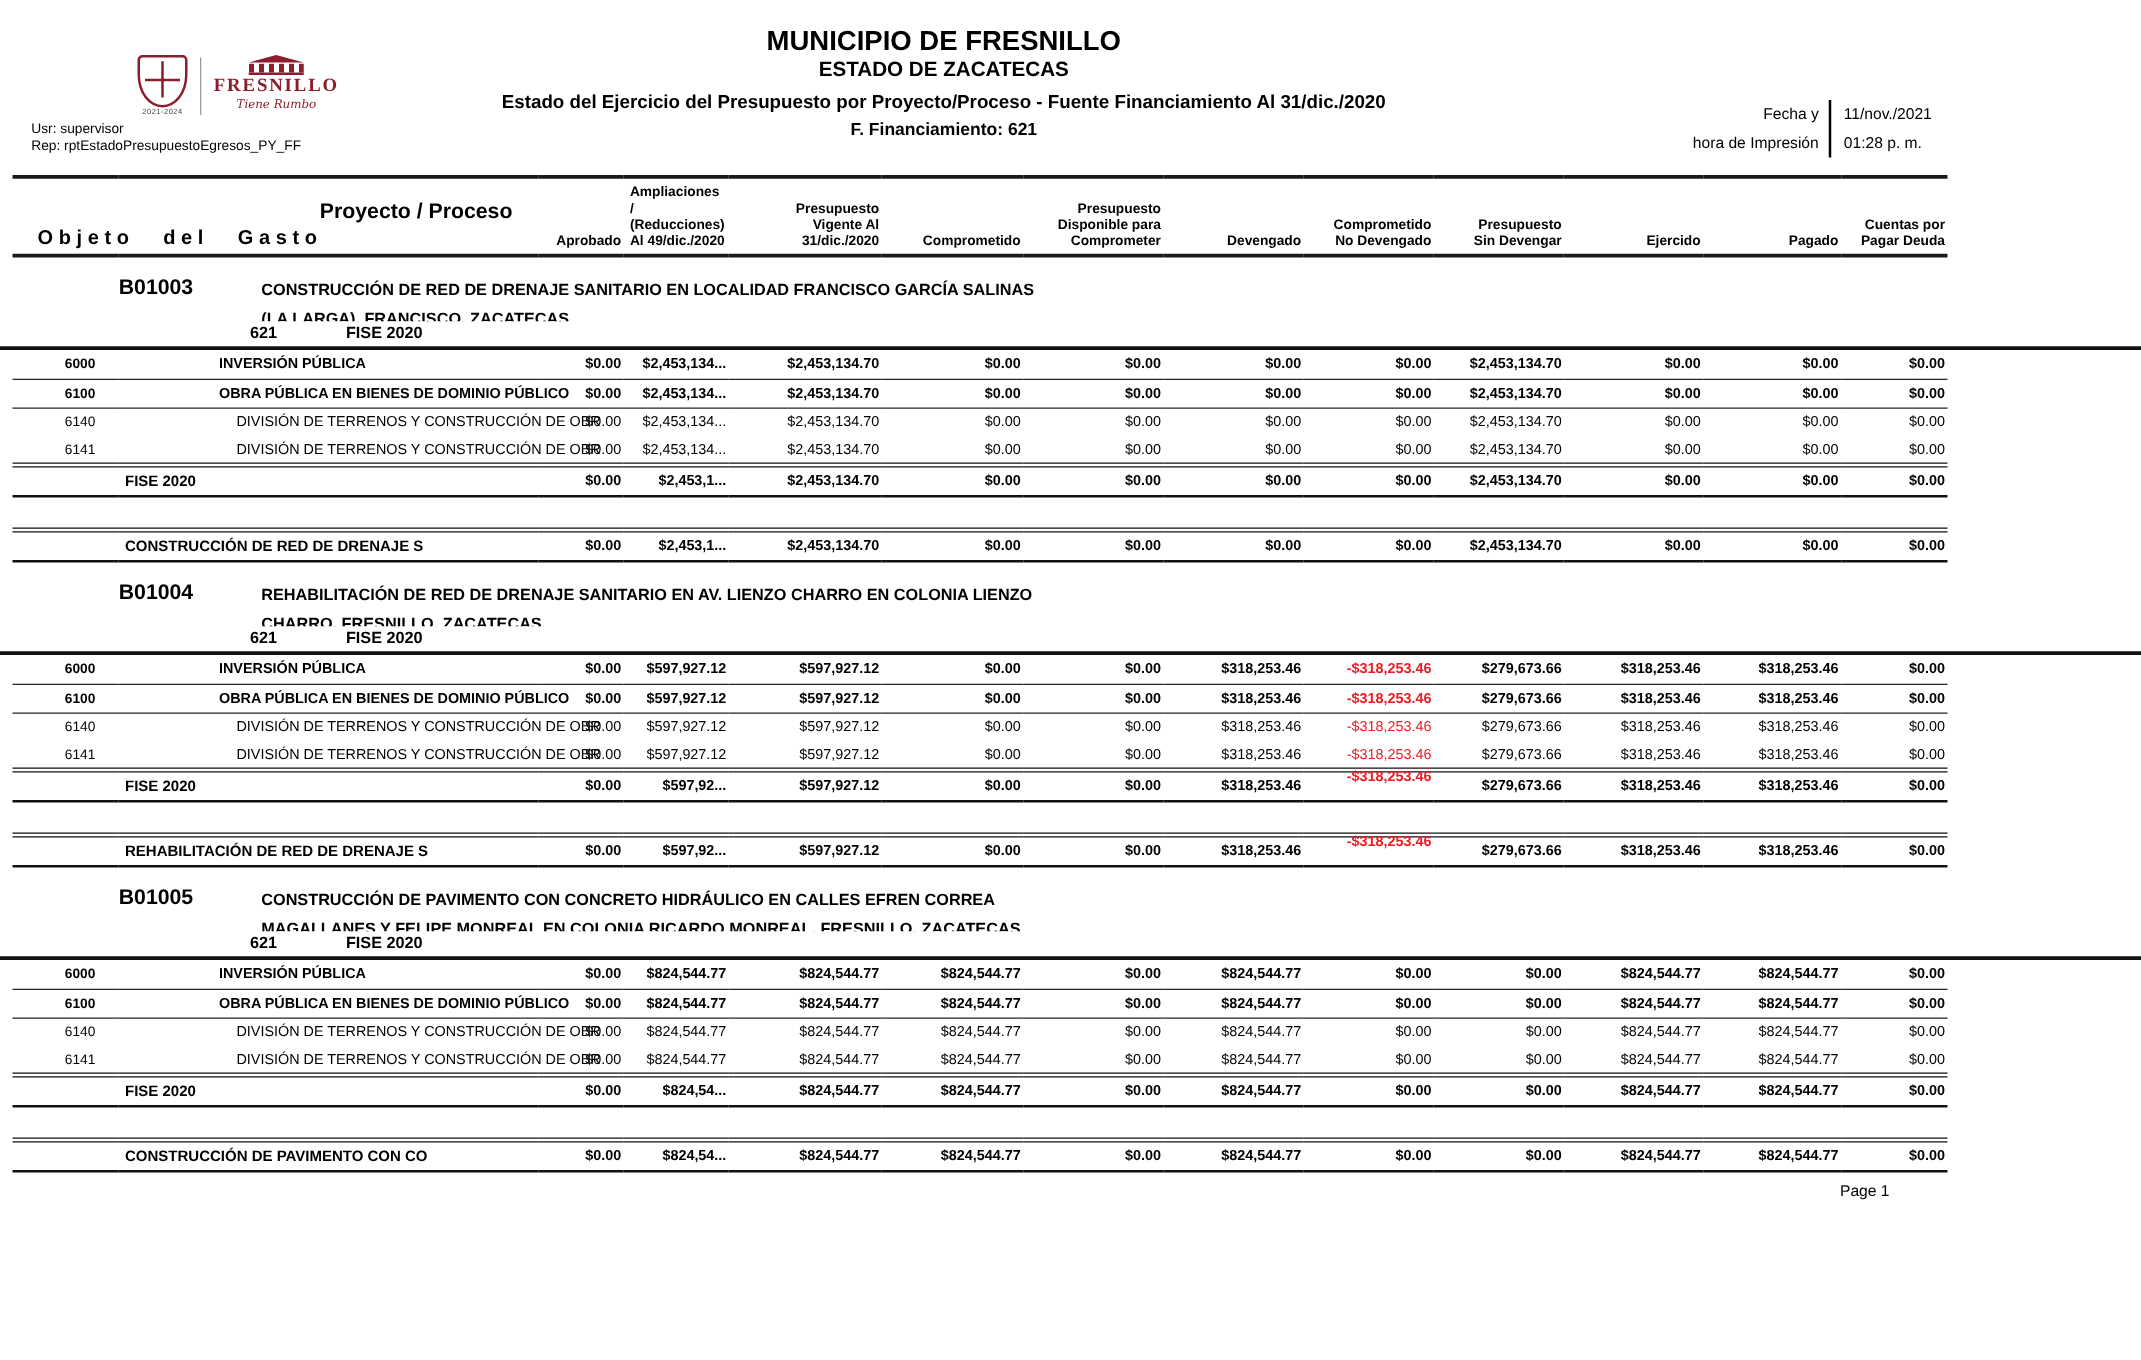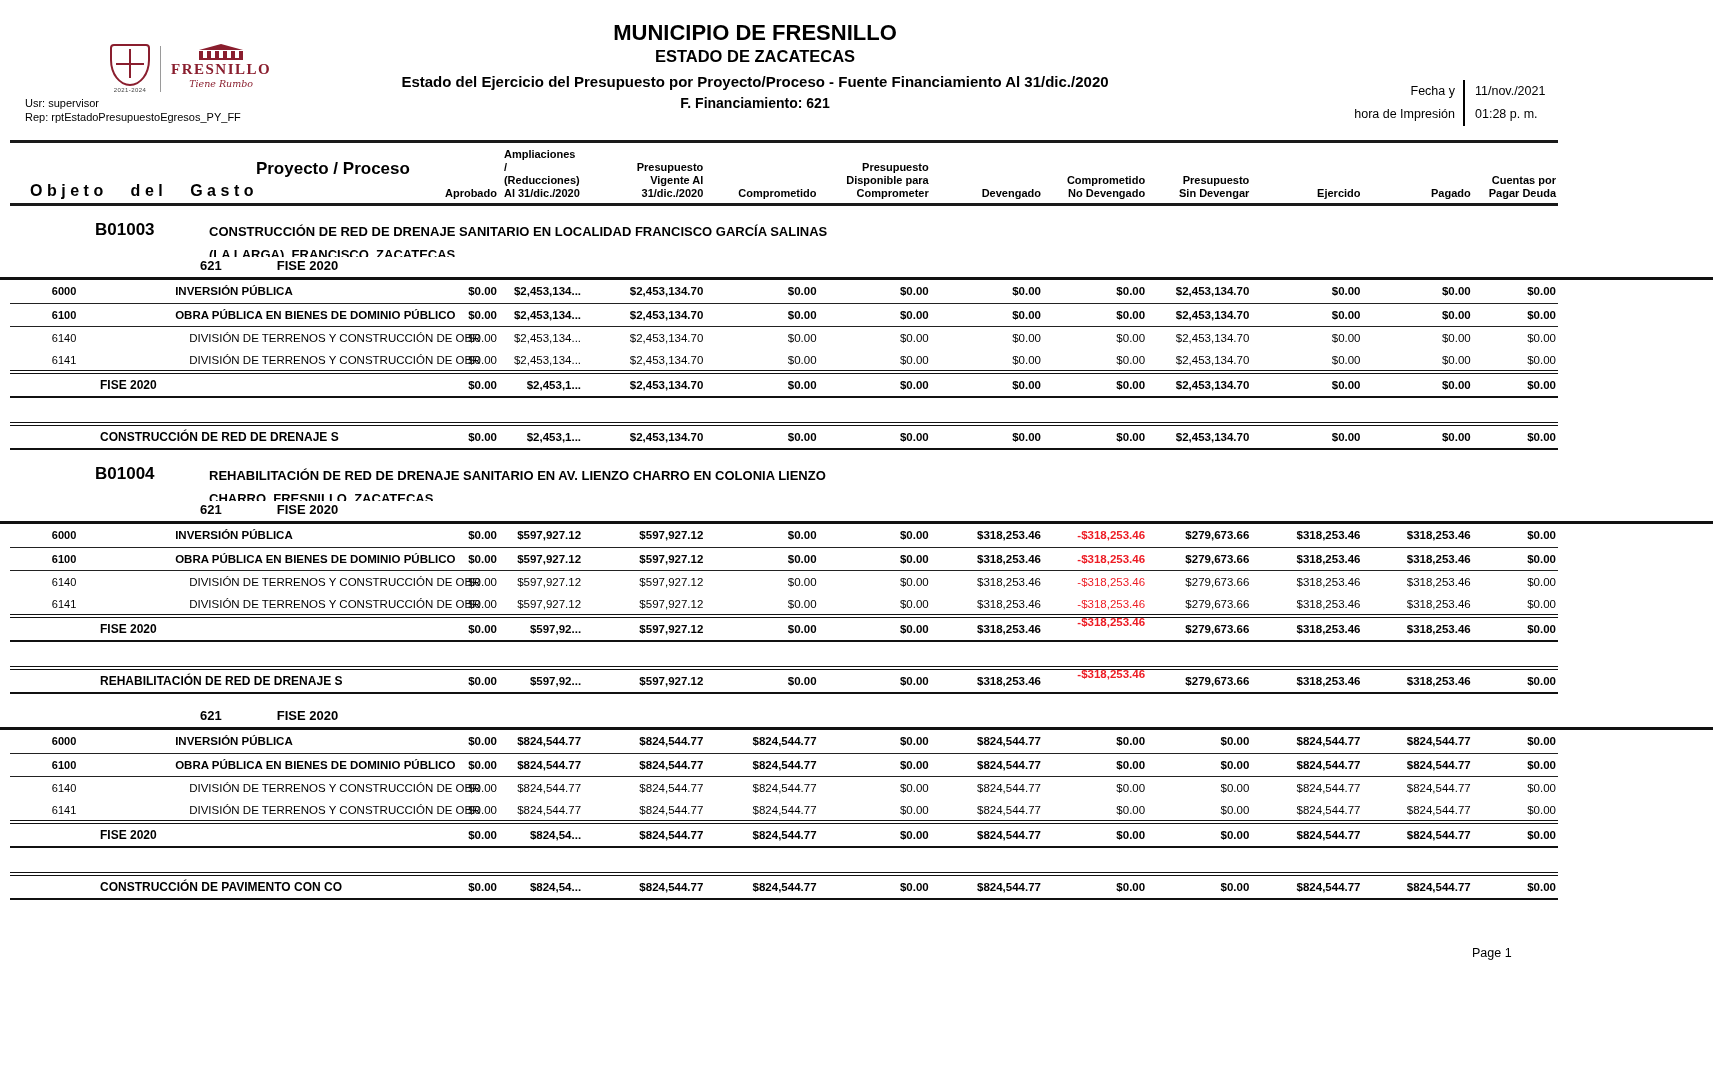--- a/index.html
+++ b/index.html
@@ -131,21 +131,21 @@
       </colgroup>
     <tbody>
       <tr>
         <th class="th-group" colspan="2">
           <div class="gh1">Proyecto / Proceso</div>
           <div class="gh2">Objeto del Gasto</div>
         </th>
       <th class="num-h">Aprobado</th>
           <th class="num-h left">Ampliaciones /
 (Reducciones)
-Al 31/dic./2020</th>
+Al 49/dic./2020</th>
           <th class="num-h">Presupuesto
 Vigente Al
 31/dic./2020</th>
           <th class="num-h">Comprometido</th>
           <th class="num-h">Presupuesto
 Disponible para
 Comprometer</th>
           <th class="num-h">Devengado</th>
           <th class="num-h">Comprometido
 No Devengado</th>
@@ -396,20 +396,27 @@
               <td class="num"><span class="neg raised">-$318,253.46</span></td>
               <td class="num"><span>$279,673.66</span></td>
               <td class="num"><span>$318,253.46</span></td>
               <td class="num"><span>$318,253.46</span></td>
               <td class="num"><span>$0.00</span></td>
             </tr>
           </tbody>
         </table>
       </section>
       <section class="section">
+        <div class="sec-head">
+          <div class="sec-code">B01005</div>
+          <div class="sec-title">
+            <div class="t-line">CONSTRUCCIÓN DE PAVIMENTO CON CONCRETO HIDRÁULICO EN CALLES EFREN CORREA</div>
+            <div class="t-line">MAGALLANES Y FELIPE MONREAL EN COLONIA RICARDO MONREAL, FRESNILLO, ZACATECAS</div>
+          </div>
+        </div>
         <div class="sec-fund"><span class="fund-code">621</span><span class="fund-name">FISE 2020</span></div>
         <div class="heavy-rule"></div>
         <table class="tbl body-table">
           <colgroup>
             <col style="width: 85px;">
             <col style="width: 335px;">
             <col style="width: 68px;">
             <col style="width: 84px;">
             <col style="width: 122px;">
             <col style="width: 113px;">

